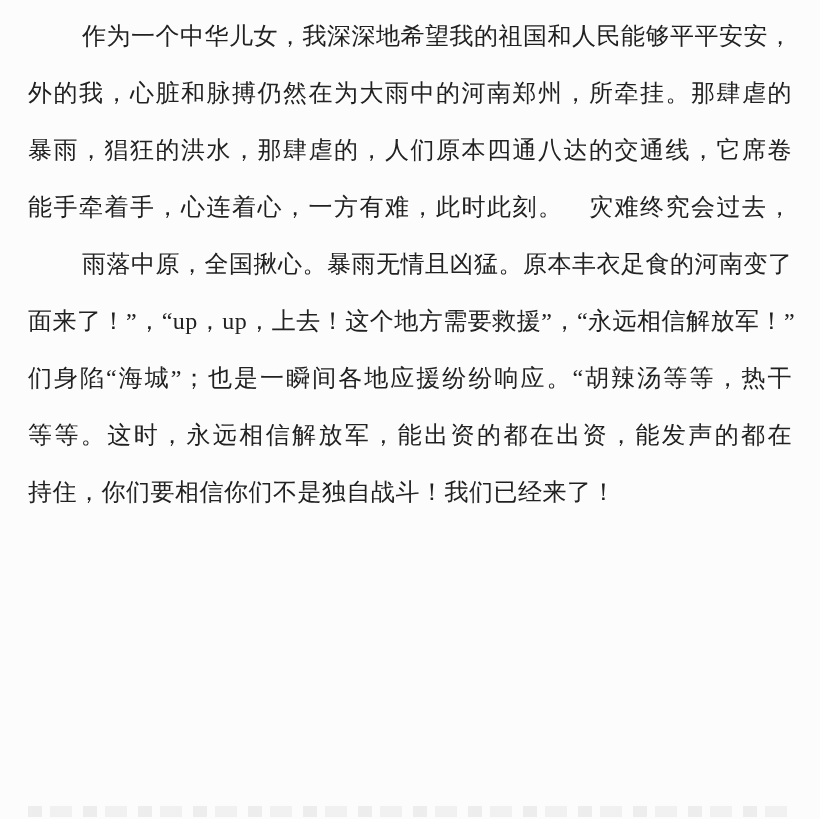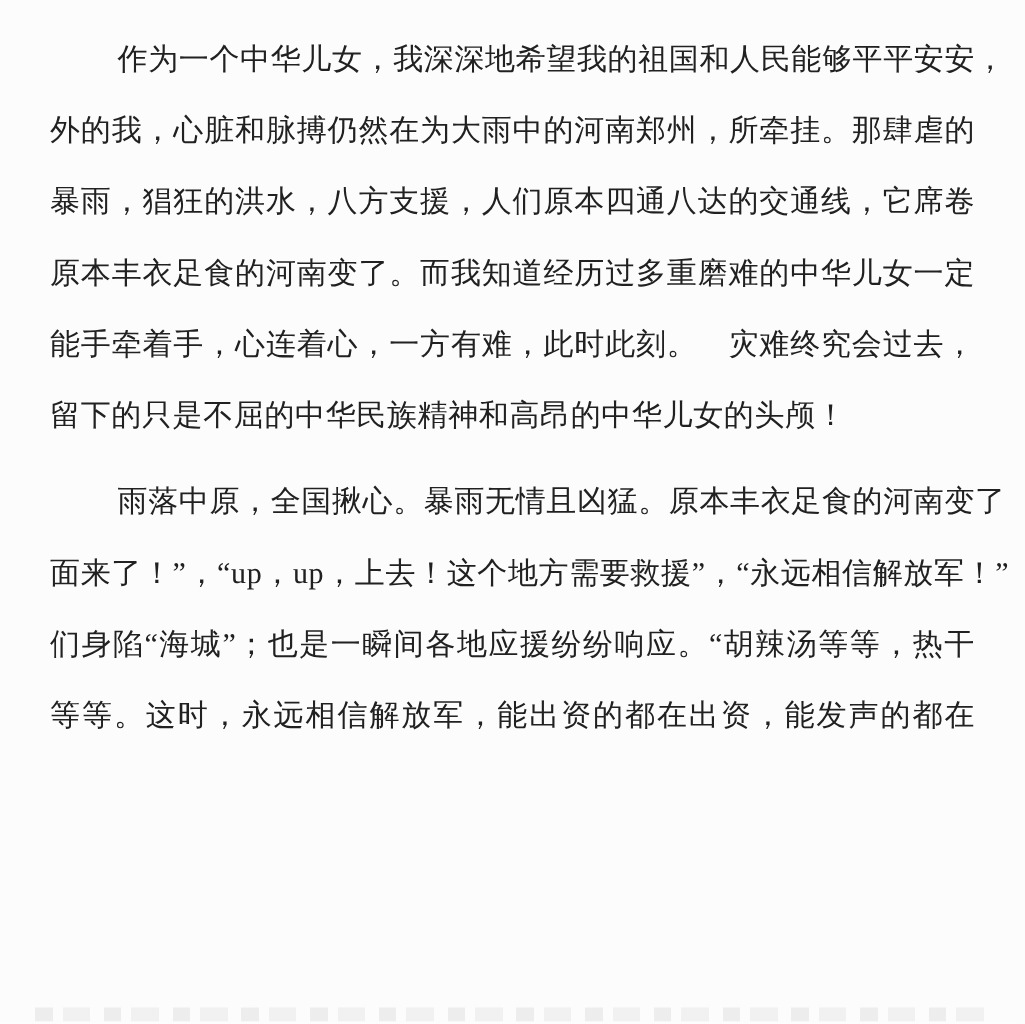--- a/index.html
+++ b/index.html
@@ -13,21 +13,21 @@
     height: 819px;
     box-sizing: border-box;
     padding: 8px 28px 0 28px;
     background: #fcfcfc;
     overflow: hidden;
     font-family: "Liberation Serif", "DejaVu Serif", serif;
     color: #212121;
     font-size: 24px;
   }
   .para {
-    margin: 12px;
+    margin: 0;
   }
   .line {
     height: 57px;
     line-height: 57px;
     white-space: nowrap;
     text-align: justify;
     text-align-last: justify;
     letter-spacing: 0.5px;
   }
   .line.indent {
@@ -54,28 +54,27 @@
   }
 </style>
 </head>
 <body>
 
 <div class="page">
 
   <div class="para">
     <div class="line indent">作为一个中华儿女，我深深地希望我的祖国和人民能够平平安安，</div>
     <div class="line">外的我，心脏和脉搏仍然在为大雨中的河南郑州，所牵挂。那肆虐的</div>
-    <div class="line">暴雨，猖狂的洪水，八方支援，人们原本四通八达的交通线，它席卷</div>
-    <div class="line">原本丰衣足食的河南变了。而我知道经历过多重磨难的中华儿女一定</div>
+    <div class="line">暴雨，猖狂的洪水，那肆虐的，人们原本四通八达的交通线，它席卷</div>
     <div class="line">能手牵着手，心连着心，一方有难，此时此刻。　灾难终究会过去，</div>
-    <div class="line last">留下的只是不屈的中华民族精神和高昂的中华儿女的头颅！</div>
   </div>
 
   <div class="para">
     <div class="line indent">雨落中原，全国揪心。暴雨无情且凶猛。原本丰衣足食的河南变了</div>
     <div class="line">面来了！”，“up，up，上去！这个地方需要救援”，“永远相信解放军！”</div>
     <div class="line">们身陷“海城”；也是一瞬间各地应援纷纷响应。“胡辣汤等等，热干</div>
     <div class="line">等等。这时，永远相信解放军，能出资的都在出资，能发声的都在</div>
+    <div class="line last">持住，你们要相信你们不是独自战斗！我们已经来了！</div>
   </div>
 
   <div class="cutoff"></div>
 
 </div>
 
 </body></html>

